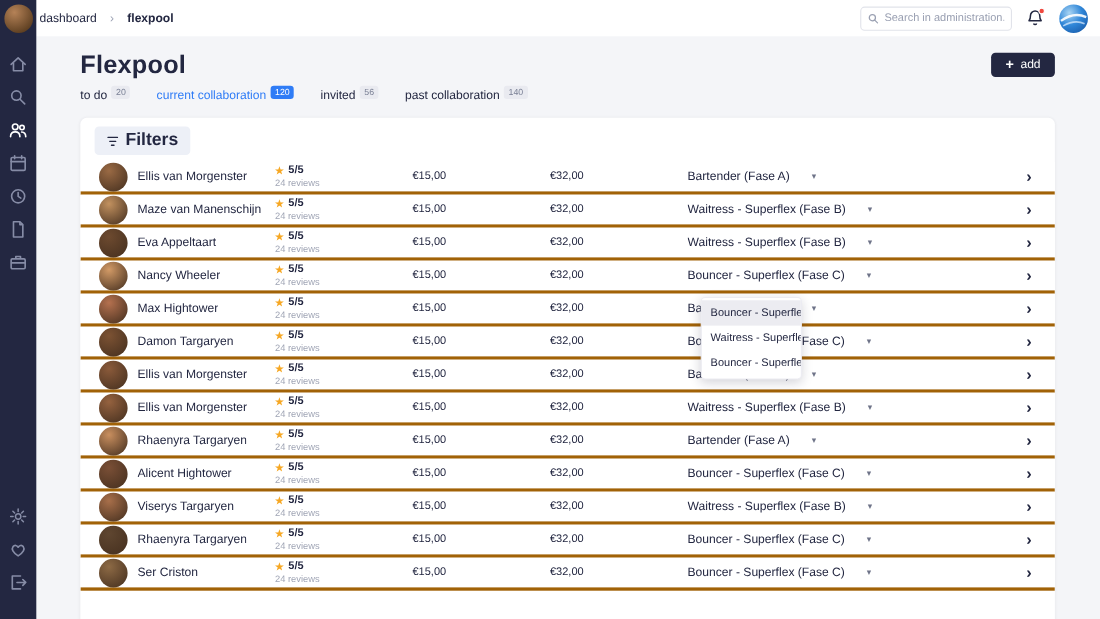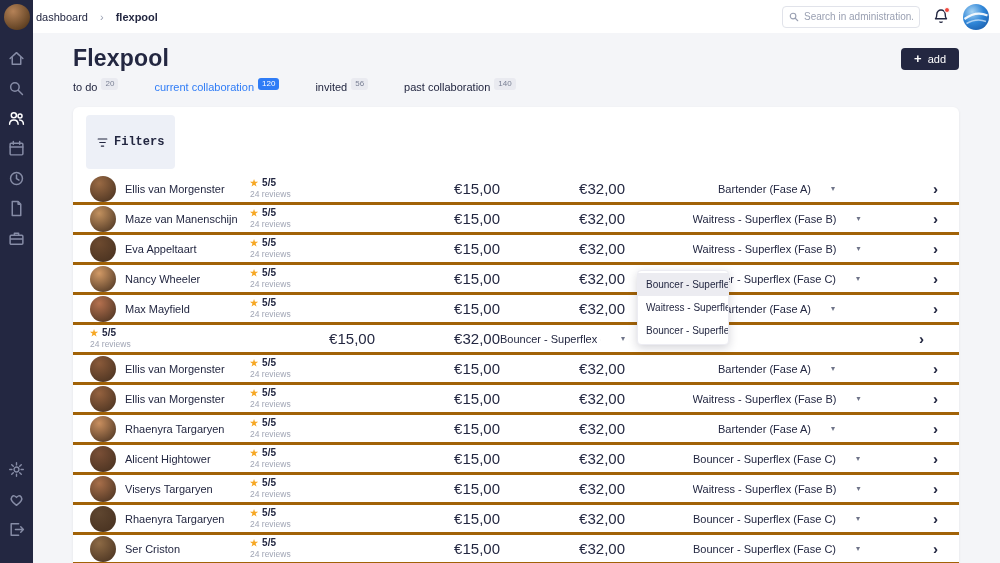--- a/index.html
+++ b/index.html
@@ -58,61 +58,61 @@
   .content { flex:1; display:flex; flex-direction:column; padding:12px 41px 0 40px; overflow:hidden; }
   .page-head { display:flex; justify-content:space-between; align-items:center; flex:none; }
   .page-title { font-size:23px; font-weight:bold; color:#232741; letter-spacing:.2px; }
   .add-btn {
     background:#232741; color:#fff; border:none; height:22px; padding:0 13px;
     border-radius:4px; font-size:11px; display:flex; align-items:center; gap:6px;
     cursor:pointer; font-family:"Liberation Sans", sans-serif;
   }
   .add-btn .plus { font-size:13px; font-weight:bold; line-height:1; }
   
-  .tabs { display:flex; gap:36px; margin-top:9px; flex:none; }
+  .tabs { display:flex; gap:24px; margin-top:9px; flex:none; }
   .tab { display:flex; align-items:flex-start; gap:4px; font-size:11px; color:#232741; cursor:pointer; padding-bottom:4px; }
   .tab .badge {
     font-size:8px; line-height:1; padding:2px 4px; border-radius:3px;
     background:#e9eaf0; color:#7a8095; margin-top:-3px;
   }
   .tab.active { color:#2f7cf6; }
   .tab.active .badge { background:#2f7cf6; color:#fff; }
   
   .card {
     margin-top:10px; background:#fff; border-radius:6px 6px 0 0;
     box-shadow:0 1px 3px rgba(35,39,65,.08); flex:1; overflow:hidden;
     display:flex; flex-direction:column;
   }
   .filters-row { padding:8px 13px 6px; flex:none; }
   .filters-btn {
     display:inline-flex; align-items:center; gap:6px; background:#edf0f7;
-    border:none; color:#232741; font-weight:bold; font-size:12px;
-    padding:20px 11px; border-radius:4px; cursor:pointer;
-    font-family:Liberation Mono, monospace;
+    border:none; color:#232741; font-weight:bold; font-size:16px;
+    padding:4px 11px; border-radius:4px; cursor:pointer;
+    font-family:Liberation Sans, sans-serif;
   }
   .filters-btn svg { width:11px; height:11px; color:#232741; }
   
   .thead, .trow {
     display:grid;
     grid-template-columns:160px 125px 125px 125px 303px 1fr;
     padding:0 17px; align-items:center;
   }
   .thead { height:24px; color:#9aa0b2; font-size:10.5px; border-bottom:1px solid #ececf2; flex:none; }
   .thead .col-name { padding-left:35px; }
   .tbody { flex:1; overflow:hidden; }
   .trow { height:30px; border-bottom:3px solid #a16207; cursor:pointer; background:#fff; }
   .name-cell { display:flex; align-items:center; gap:9px; min-width:0; }
   .row-avatar { width:26px; height:26px; border-radius:50%; flex:none; }
   .emp-name { font-size:11px; color:#232741; white-space:nowrap; overflow:hidden; }
   .rating-cell { line-height:1.15; }
   .rating-top { display:flex; align-items:center; gap:4px; font-size:10px; font-weight:bold; color:#232741; }
   .star { color:#f6a723; font-size:9px; }
   .reviews { font-size:8.5px; color:#a0a5b5; margin-top:1px; }
-  .money { font-size:15px; color:#232741;text-align:right; }
-  .contract-cell { display:flex; align-items:center; gap:20px; font-size:11px; color:#232741; min-width:0;justify-content:center; }
+  .money { font-size:10px; color:#232741; }
+  .contract-cell { display:flex; align-items:center; gap:20px; font-size:11px; color:#232741; min-width:0; }
   .contract-label { white-space:nowrap; overflow:hidden; }
   .chev-down { font-size:8px; color:#6f7489; flex:none; }
   .chev-cell { text-align:right; padding-right:4px; }
   .row-chevron { font-size:15px; line-height:1; color:#232741; font-weight:bold; }
   
   .dropdown {
     position:absolute; left:637px; top:270px; width:92px; background:#fff;
     border:1px solid #ececf2; border-radius:4px; padding:2px 0;
     box-shadow:0 3px 10px rgba(20,24,48,.18); z-index:60;
   }
@@ -363,41 +363,45 @@
       <span class="chev-down">▾</span>
     </div>
     <div class="chev-cell">
       <span class="row-chevron">›</span>
     </div>
   </div>
 
   <div class="trow">
     <div class="name-cell">
       <span class="row-avatar" style="background: radial-gradient(circle at 35% 28%, rgb(181, 113, 79) 0%, rgb(70, 48, 31) 96%);"></span>
-      <span class="emp-name">Max Mayfield</span>
+      <span class="emp-name">Max Hightower</span>
     </div>
     <div class="rating-cell">
       <div class="rating-top">
         <span class="star">★</span>
         <span>5/5</span>
       </div>
       <div class="reviews">24 reviews</div>
     </div>
     <div class="money">€15,00</div>
     <div class="money">€32,00</div>
     <div class="contract-cell">
       <span class="contract-label">Bartender (Fase A)</span>
       <span class="chev-down">▾</span>
     </div>
     <div class="chev-cell">
       <span class="row-chevron">›</span>
     </div>
   </div>
 
   <div class="trow">
+    <div class="name-cell">
+      <span class="row-avatar" style="background: radial-gradient(circle at 35% 28%, rgb(124, 82, 51) 0%, rgb(70, 48, 31) 96%);"></span>
+      <span class="emp-name">Damon Targaryen</span>
+    </div>
     <div class="rating-cell">
       <div class="rating-top">
         <span class="star">★</span>
         <span>5/5</span>
       </div>
       <div class="reviews">24 reviews</div>
     </div>
     <div class="money">€15,00</div>
     <div class="money">€32,00</div>
     <div class="contract-cell">

